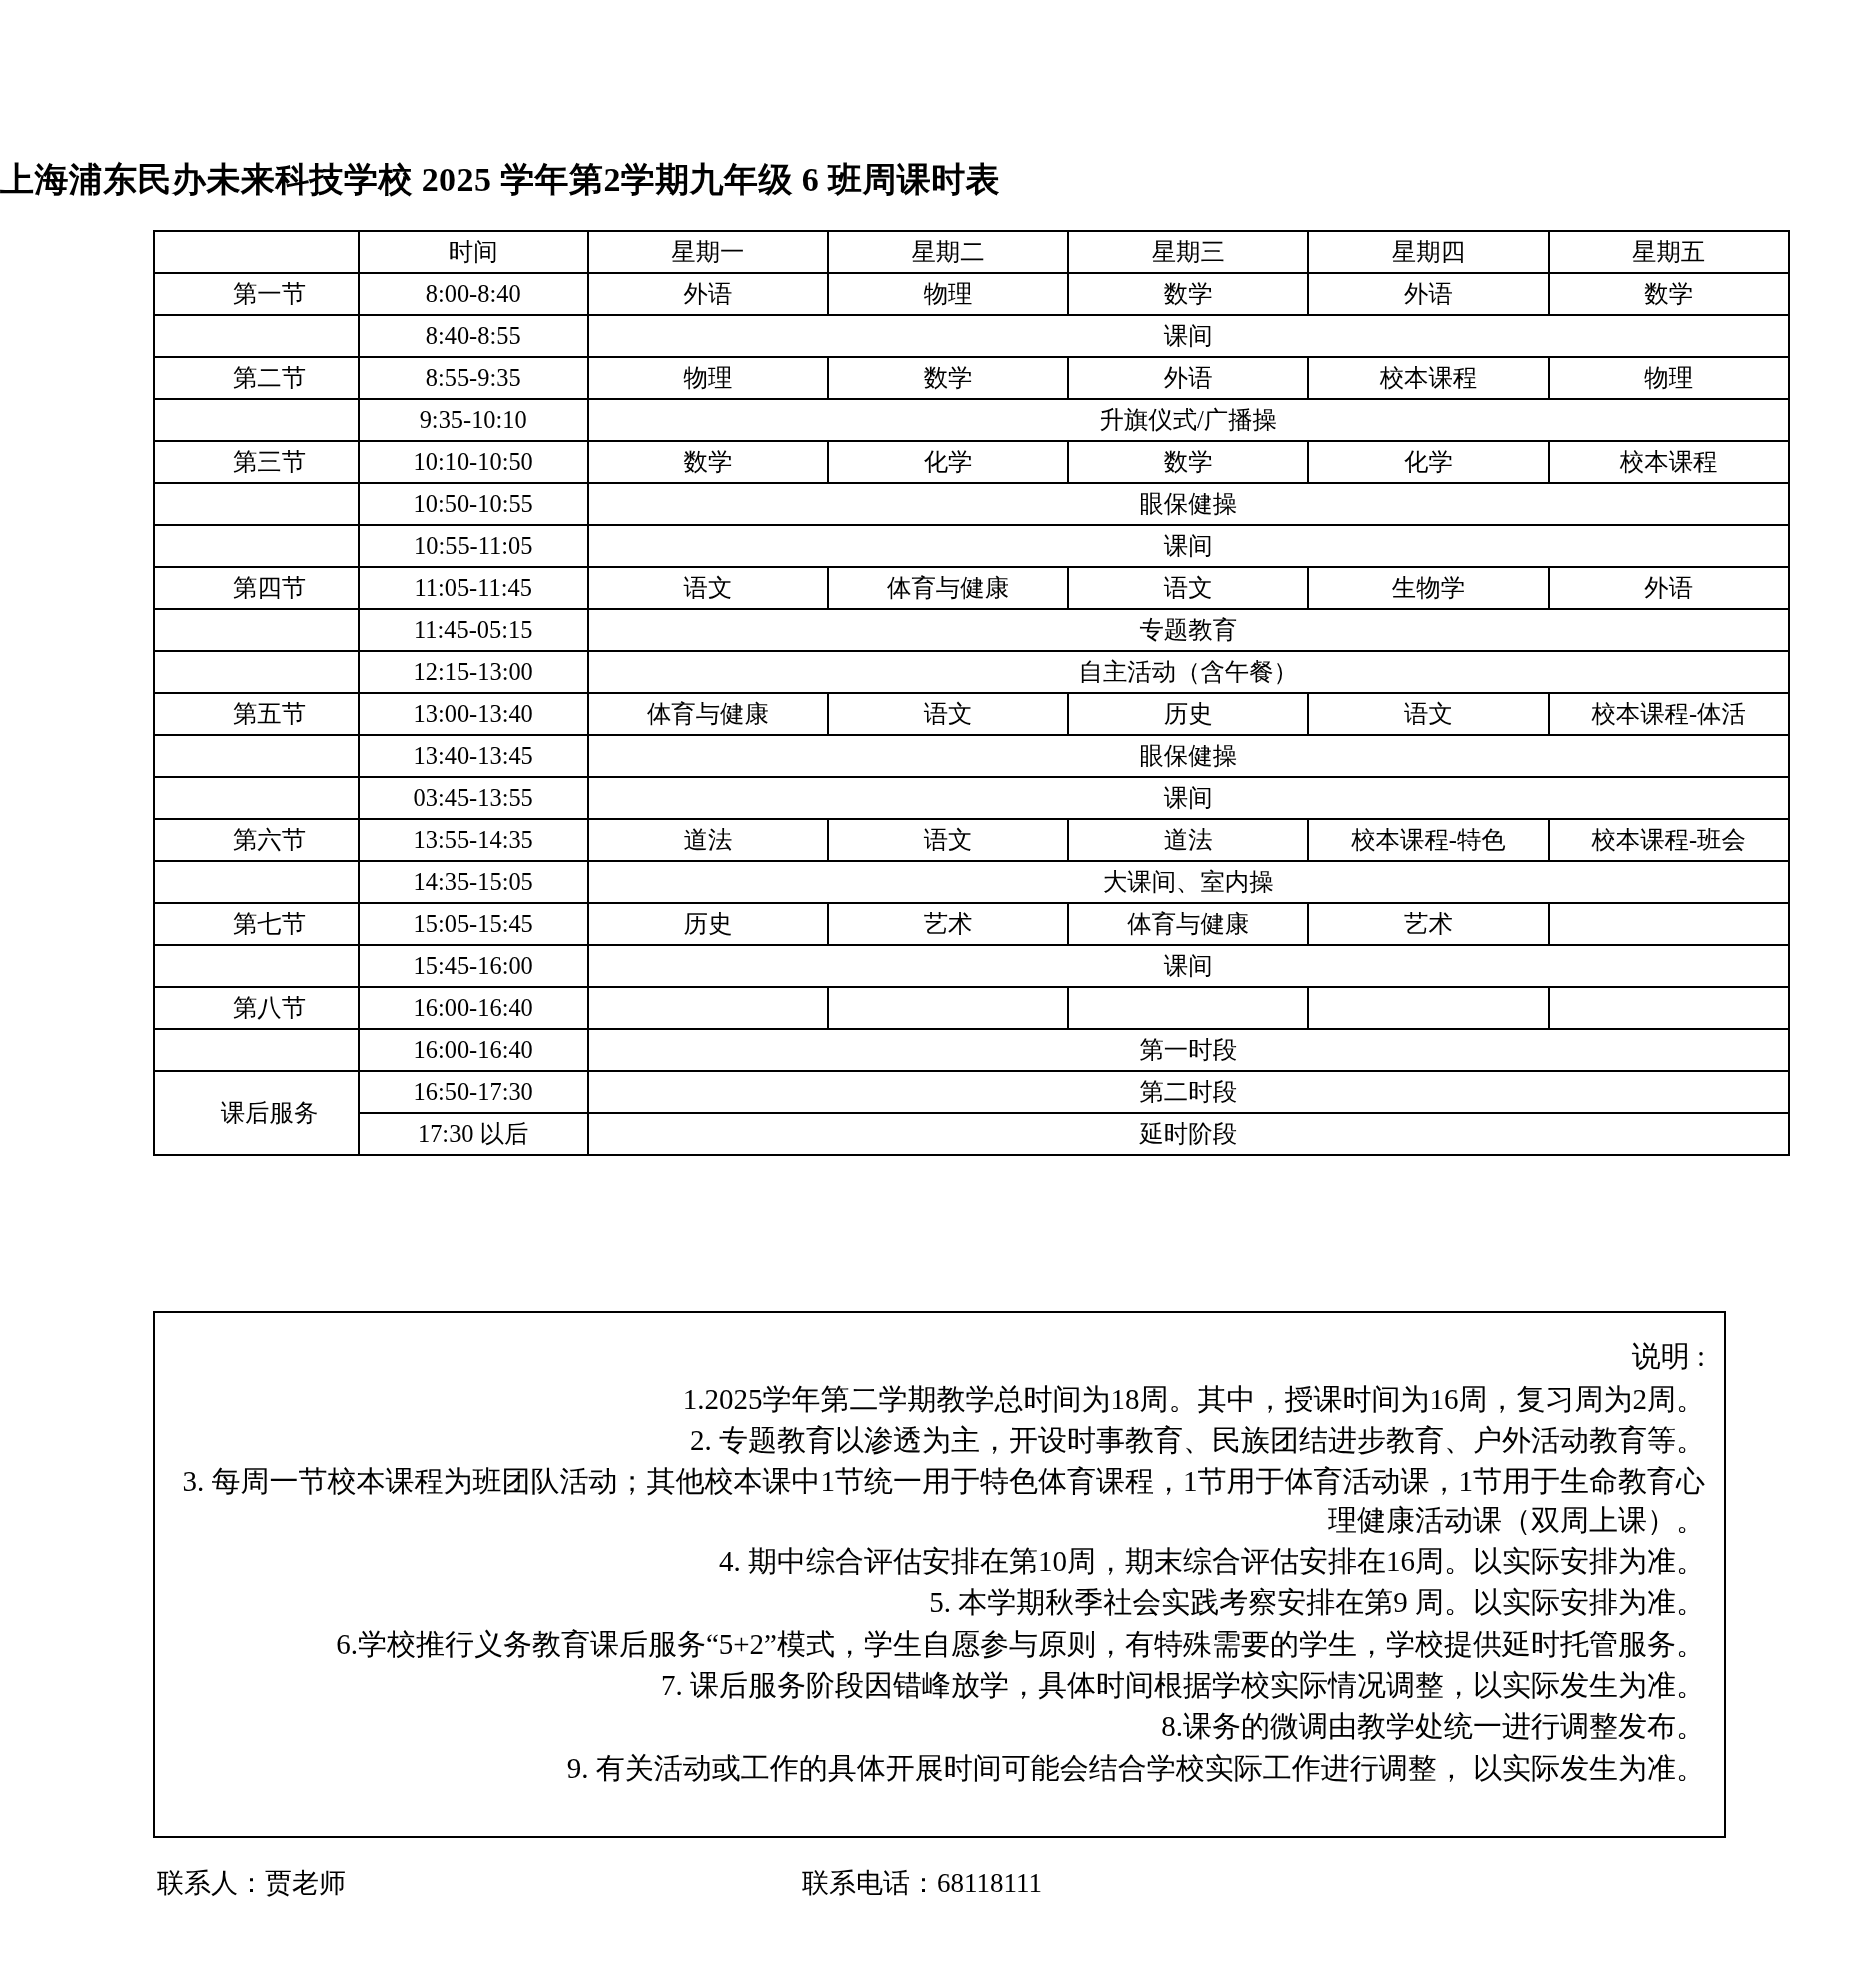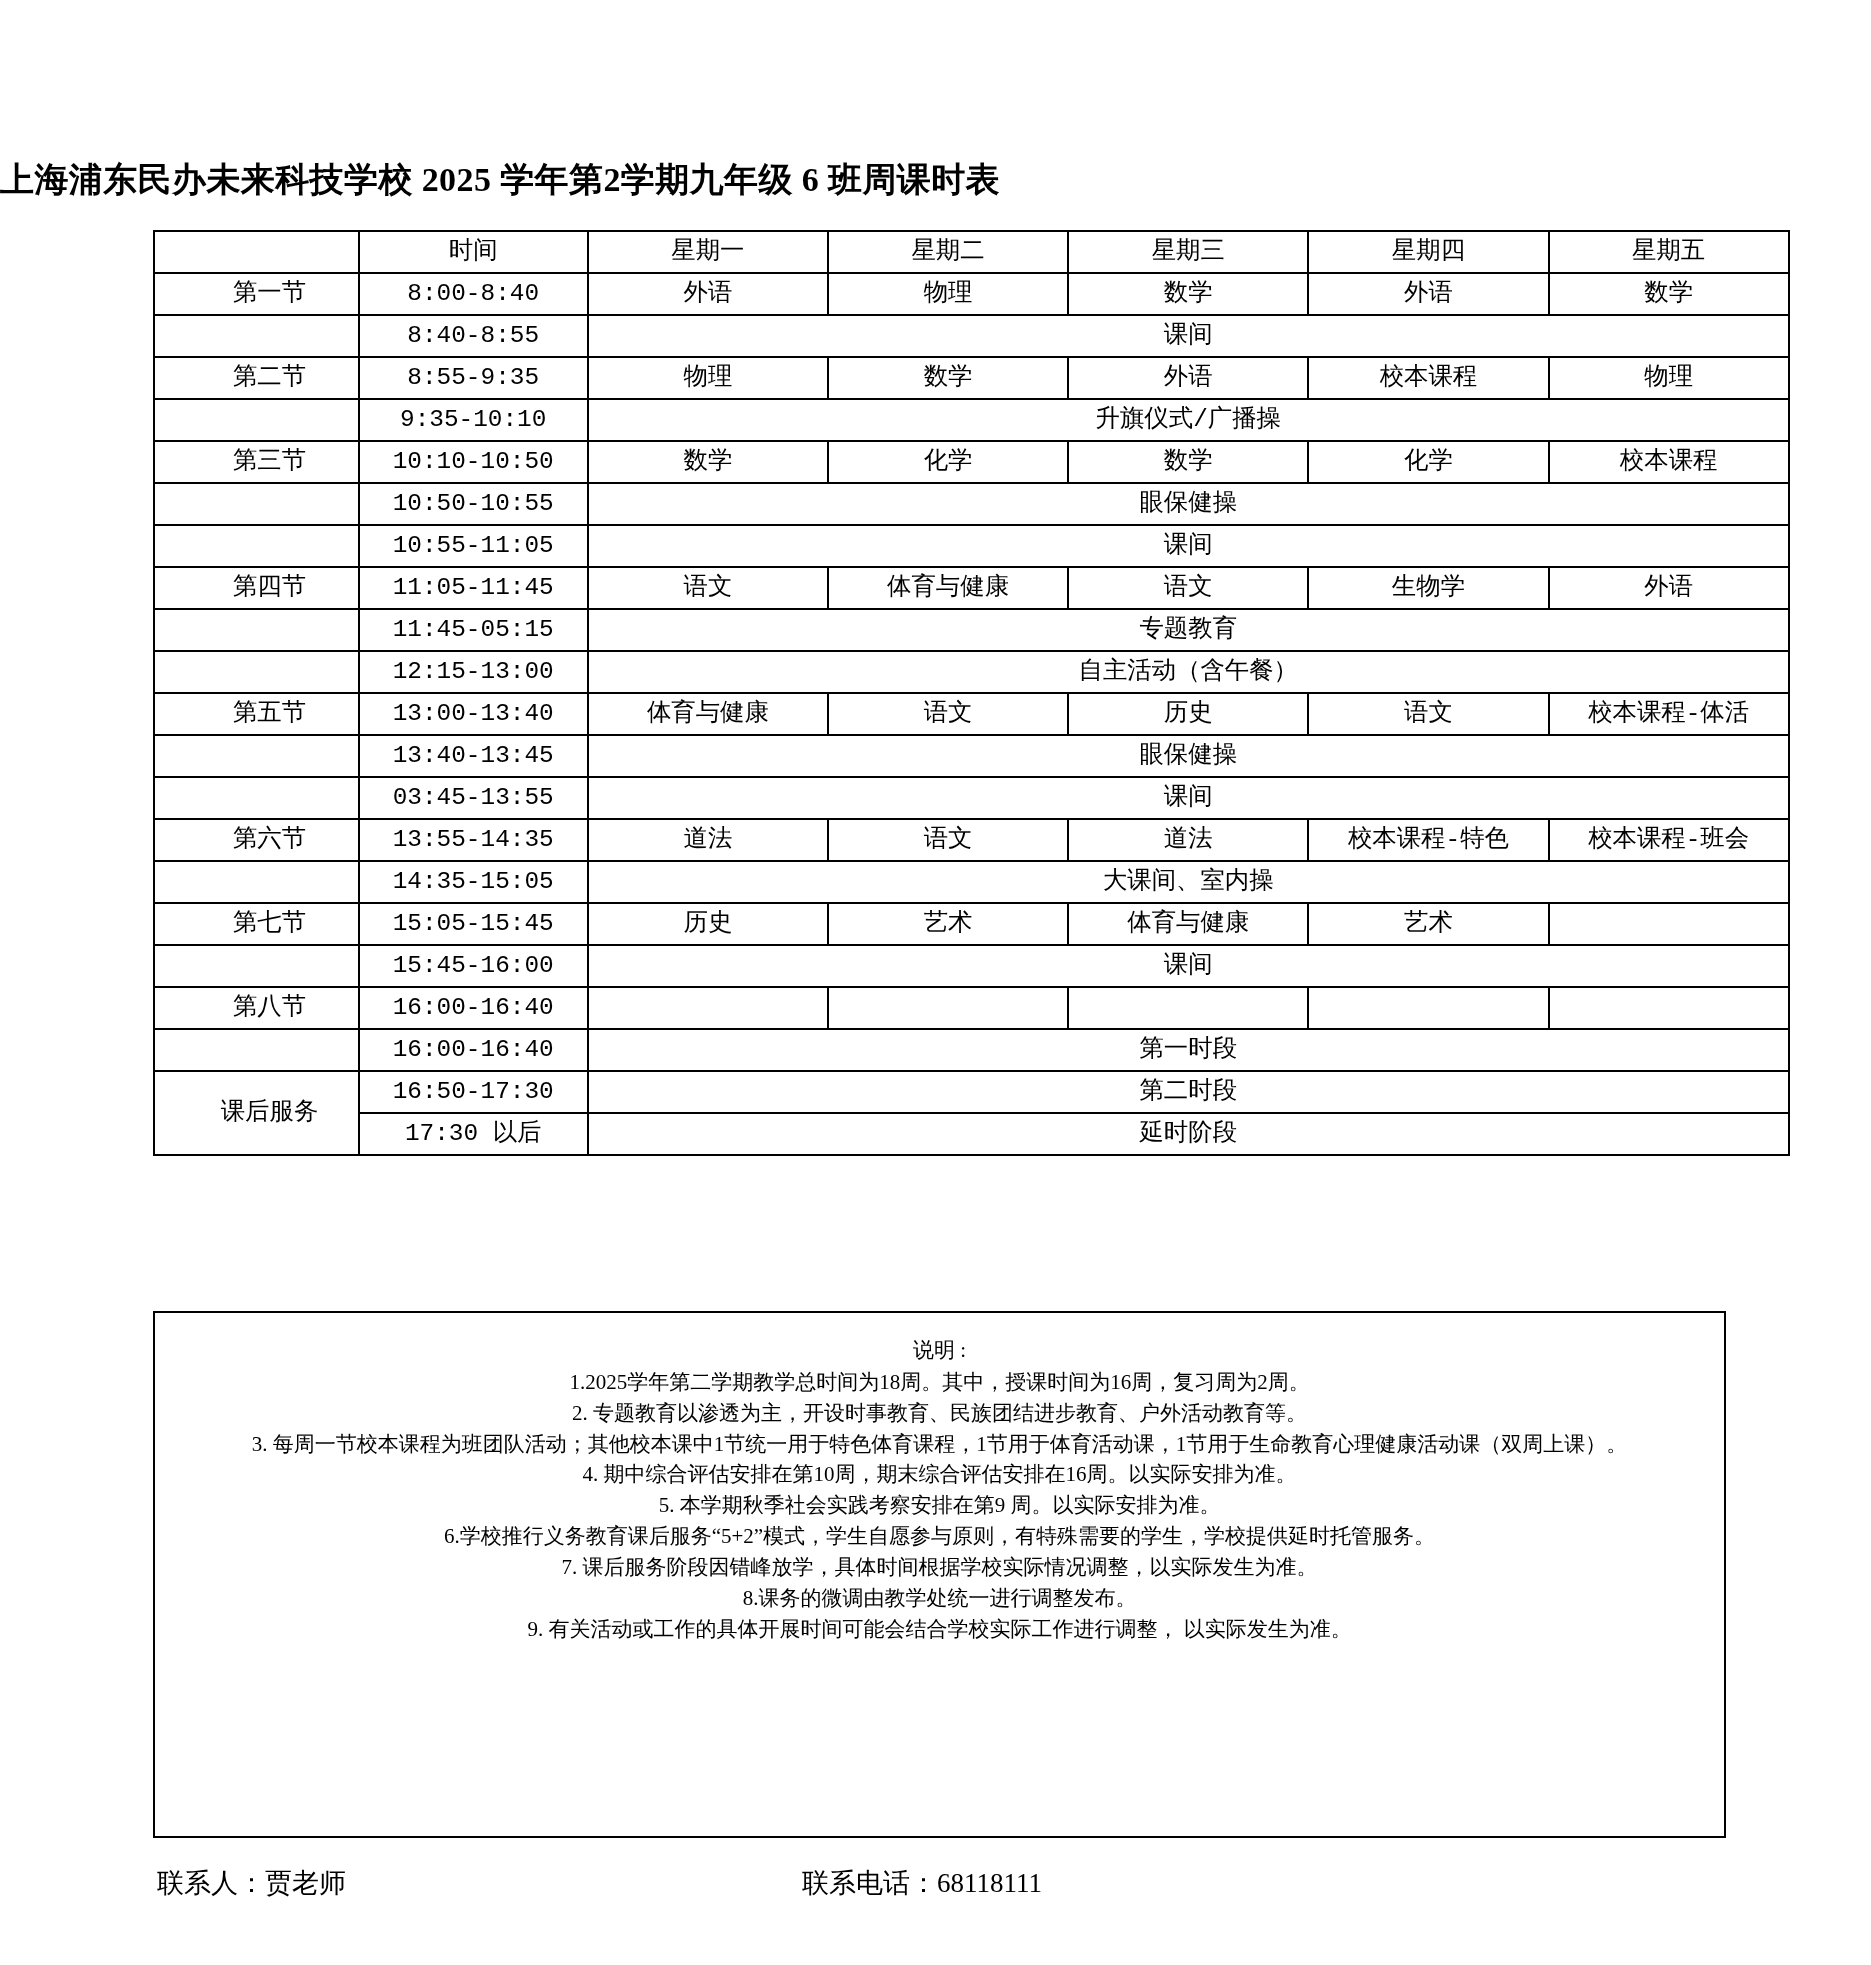--- a/index.html
+++ b/index.html
@@ -40,21 +40,20 @@
     position: absolute;
     left: 153px;
     top: 230px;
     width: 1573px;
   }
   table.tt {
     border-collapse: collapse;
     table-layout: fixed;
     width: 1573px;
     background: #fff;
-    font-family: Liberation Mono, monospace;
   }
   table.tt td {
     border: 2.4px solid #000000;
     text-align: center;
     vertical-align: middle;
     font-size: 24.4px;
     line-height: 1.05;
     height: 40px;
     padding: 0 1.6px;
     white-space: nowrap;
@@ -72,23 +71,23 @@
     top: 1311px;
     width: 1573px;
     height: 527px;
     box-sizing: border-box;
     border: 2.4px solid #000000;
     background: #fff;
     padding: 24.4px 19px 0 19px;
   }
   .notes-box p {
     margin: 0 0 3.1px 0;
-    font-size: 21px;
+    font-size: 29px;
     line-height: 1.32;
-    text-align: center;
+    text-align: right;
   }
   .notes-title {
     margin-bottom: 3.9px !important;
   }
 
   
   .footer {
     position: absolute;
     left: 157px;
     top: 1865px;

